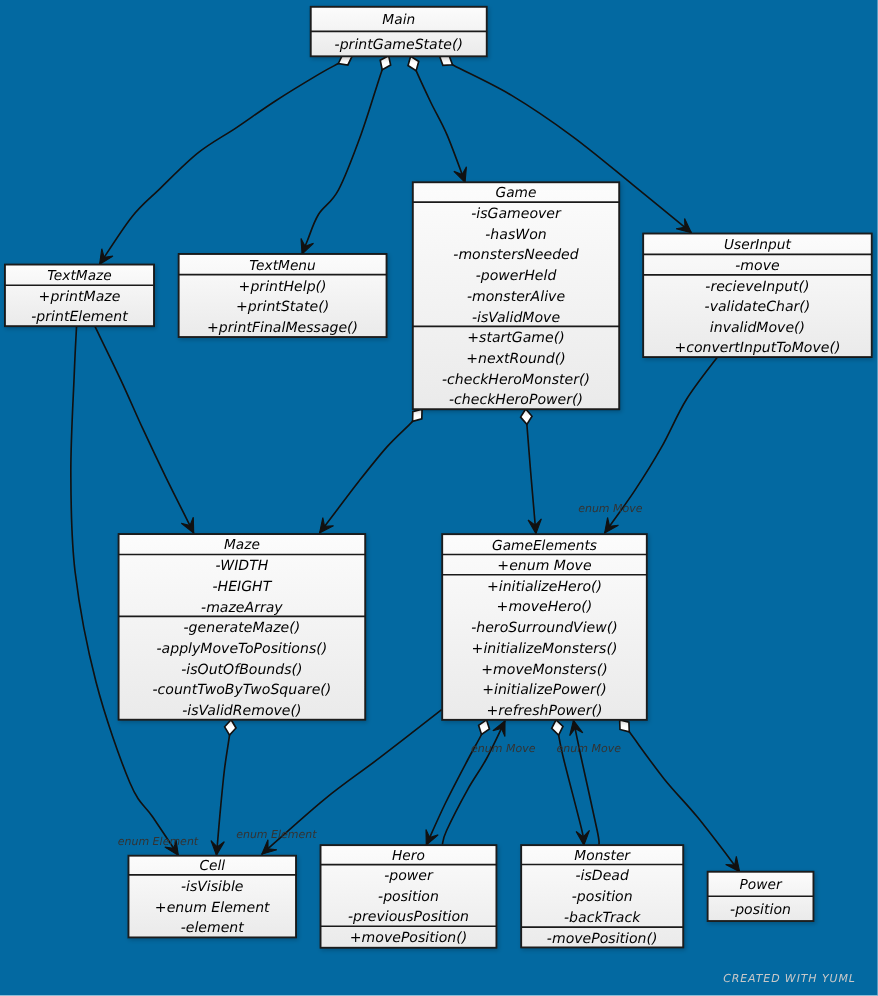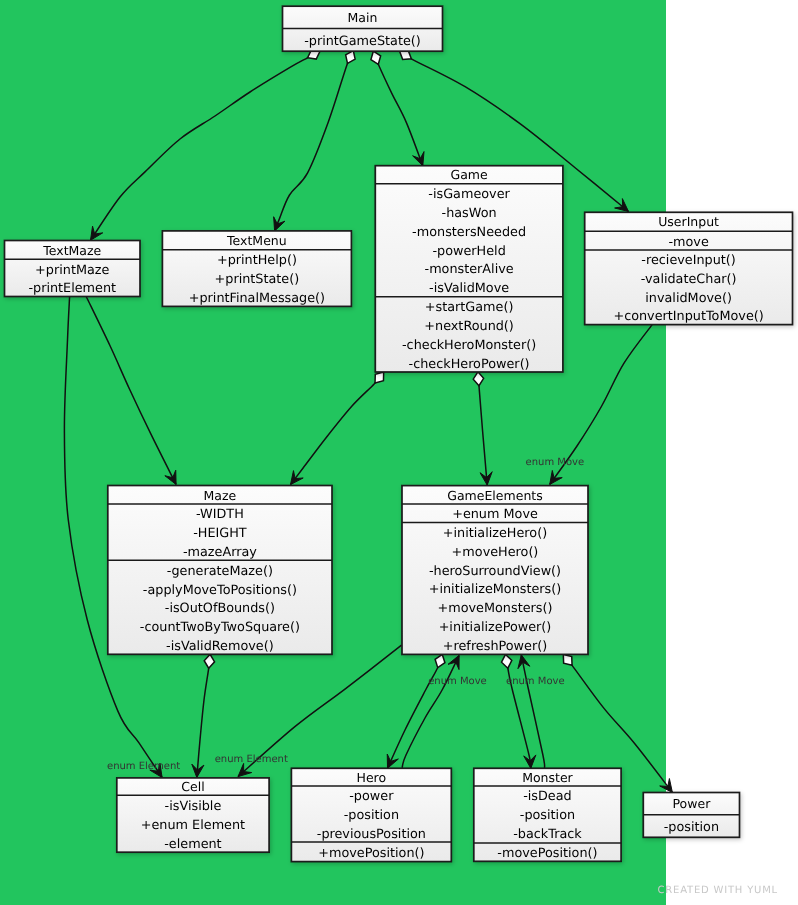--- a/index.html
+++ b/index.html
@@ -1,18 +1,18 @@
 <!DOCTYPE html>
 <html><head>
 <meta charset="utf-8">
 <style>
   html,body{margin:0;padding:0;background:#ffffff;}
   body{width:798px;height:905px;overflow:hidden;font-family:"DejaVu Sans",sans-serif;
        -webkit-font-smoothing:antialiased;text-rendering:geometricPrecision;}
-  #stage{position:relative;width:666px;height:905px;background:#22c55e;}
+  #stage{position:relative;width:798px;height:905px;background:#0369a1;font-style:italic;}
   #boxes, #labels, #edges{filter:opacity(100%);}
   #stage svg{position:absolute;left:0;top:0;}
   .umlname{font-family:"DejaVu Sans",sans-serif;font-size:12.5px;fill:#000;-webkit-font-smoothing:antialiased;}
   .umlrow{font-family:"DejaVu Sans",sans-serif;font-size:12.8px;fill:#000;-webkit-font-smoothing:antialiased;}
   .edgelabel{font-family:"DejaVu Sans",sans-serif;font-size:10px;fill:#333;-webkit-font-smoothing:antialiased;}
   .footer{font-family:"DejaVu Sans",sans-serif;font-size:10px;fill:#c8c8c8;letter-spacing:0.8px;}
 </style>
 </head>
 <body>
 

